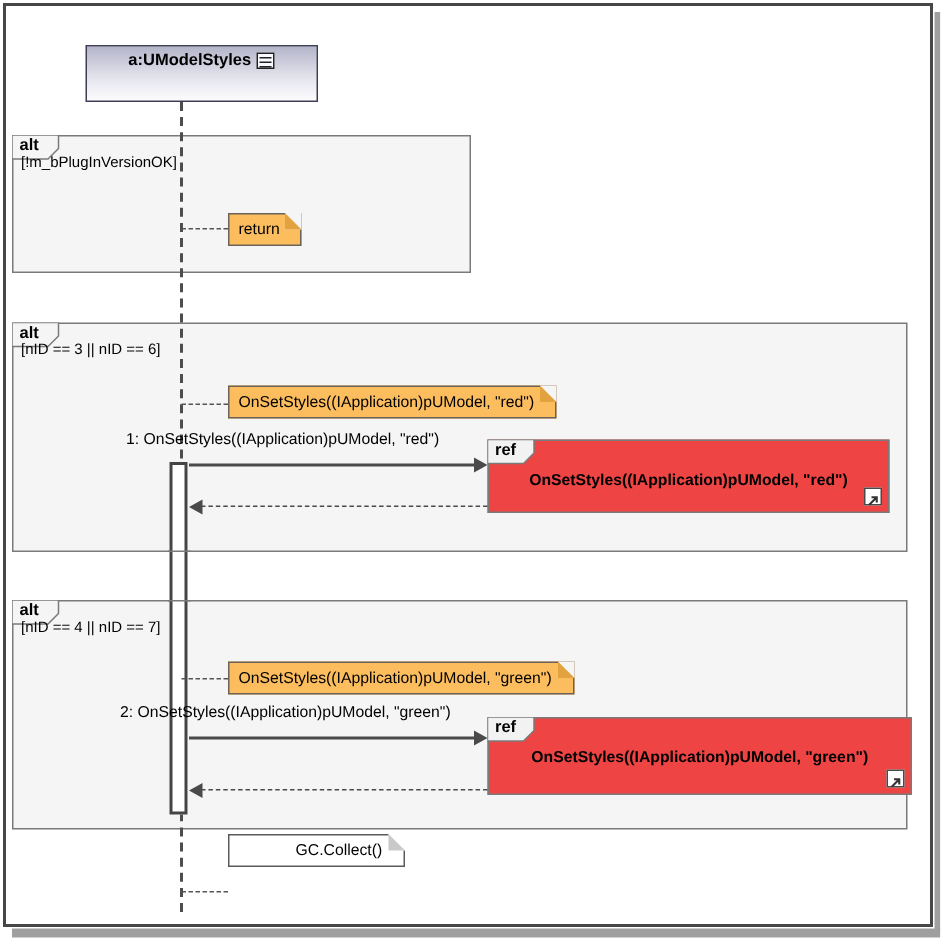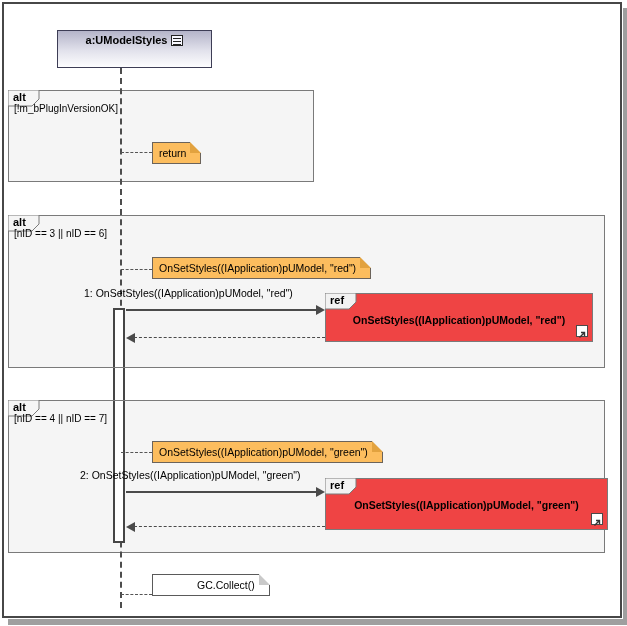--- a/index.html
+++ b/index.html
@@ -179,18 +179,18 @@
     </div>
   </div>
   <div class="msg-line dashed" style="left:134px; top:526px; width:191px;"></div>
   <div class="arrow-left" style="left:126px; top:522px;"></div>
 
   <div class="activation"></div>
   <div class="border-patch" style="top:367px;"></div>
   <div class="border-patch" style="top:400px;"></div>
 
   <div class="connector" style="left:121px; top:594px; width:31px;"></div>
-  <div class="note white-note" style="left:152px; top:574px;padding-left:44px;">
+  <div class="note white-note" style="left:152px; top:556px;padding-left:44px;">
     <span>GC.Collect()</span>
     <span class="fold"></span>
   </div>
 
 </div>
 
 </body></html>

